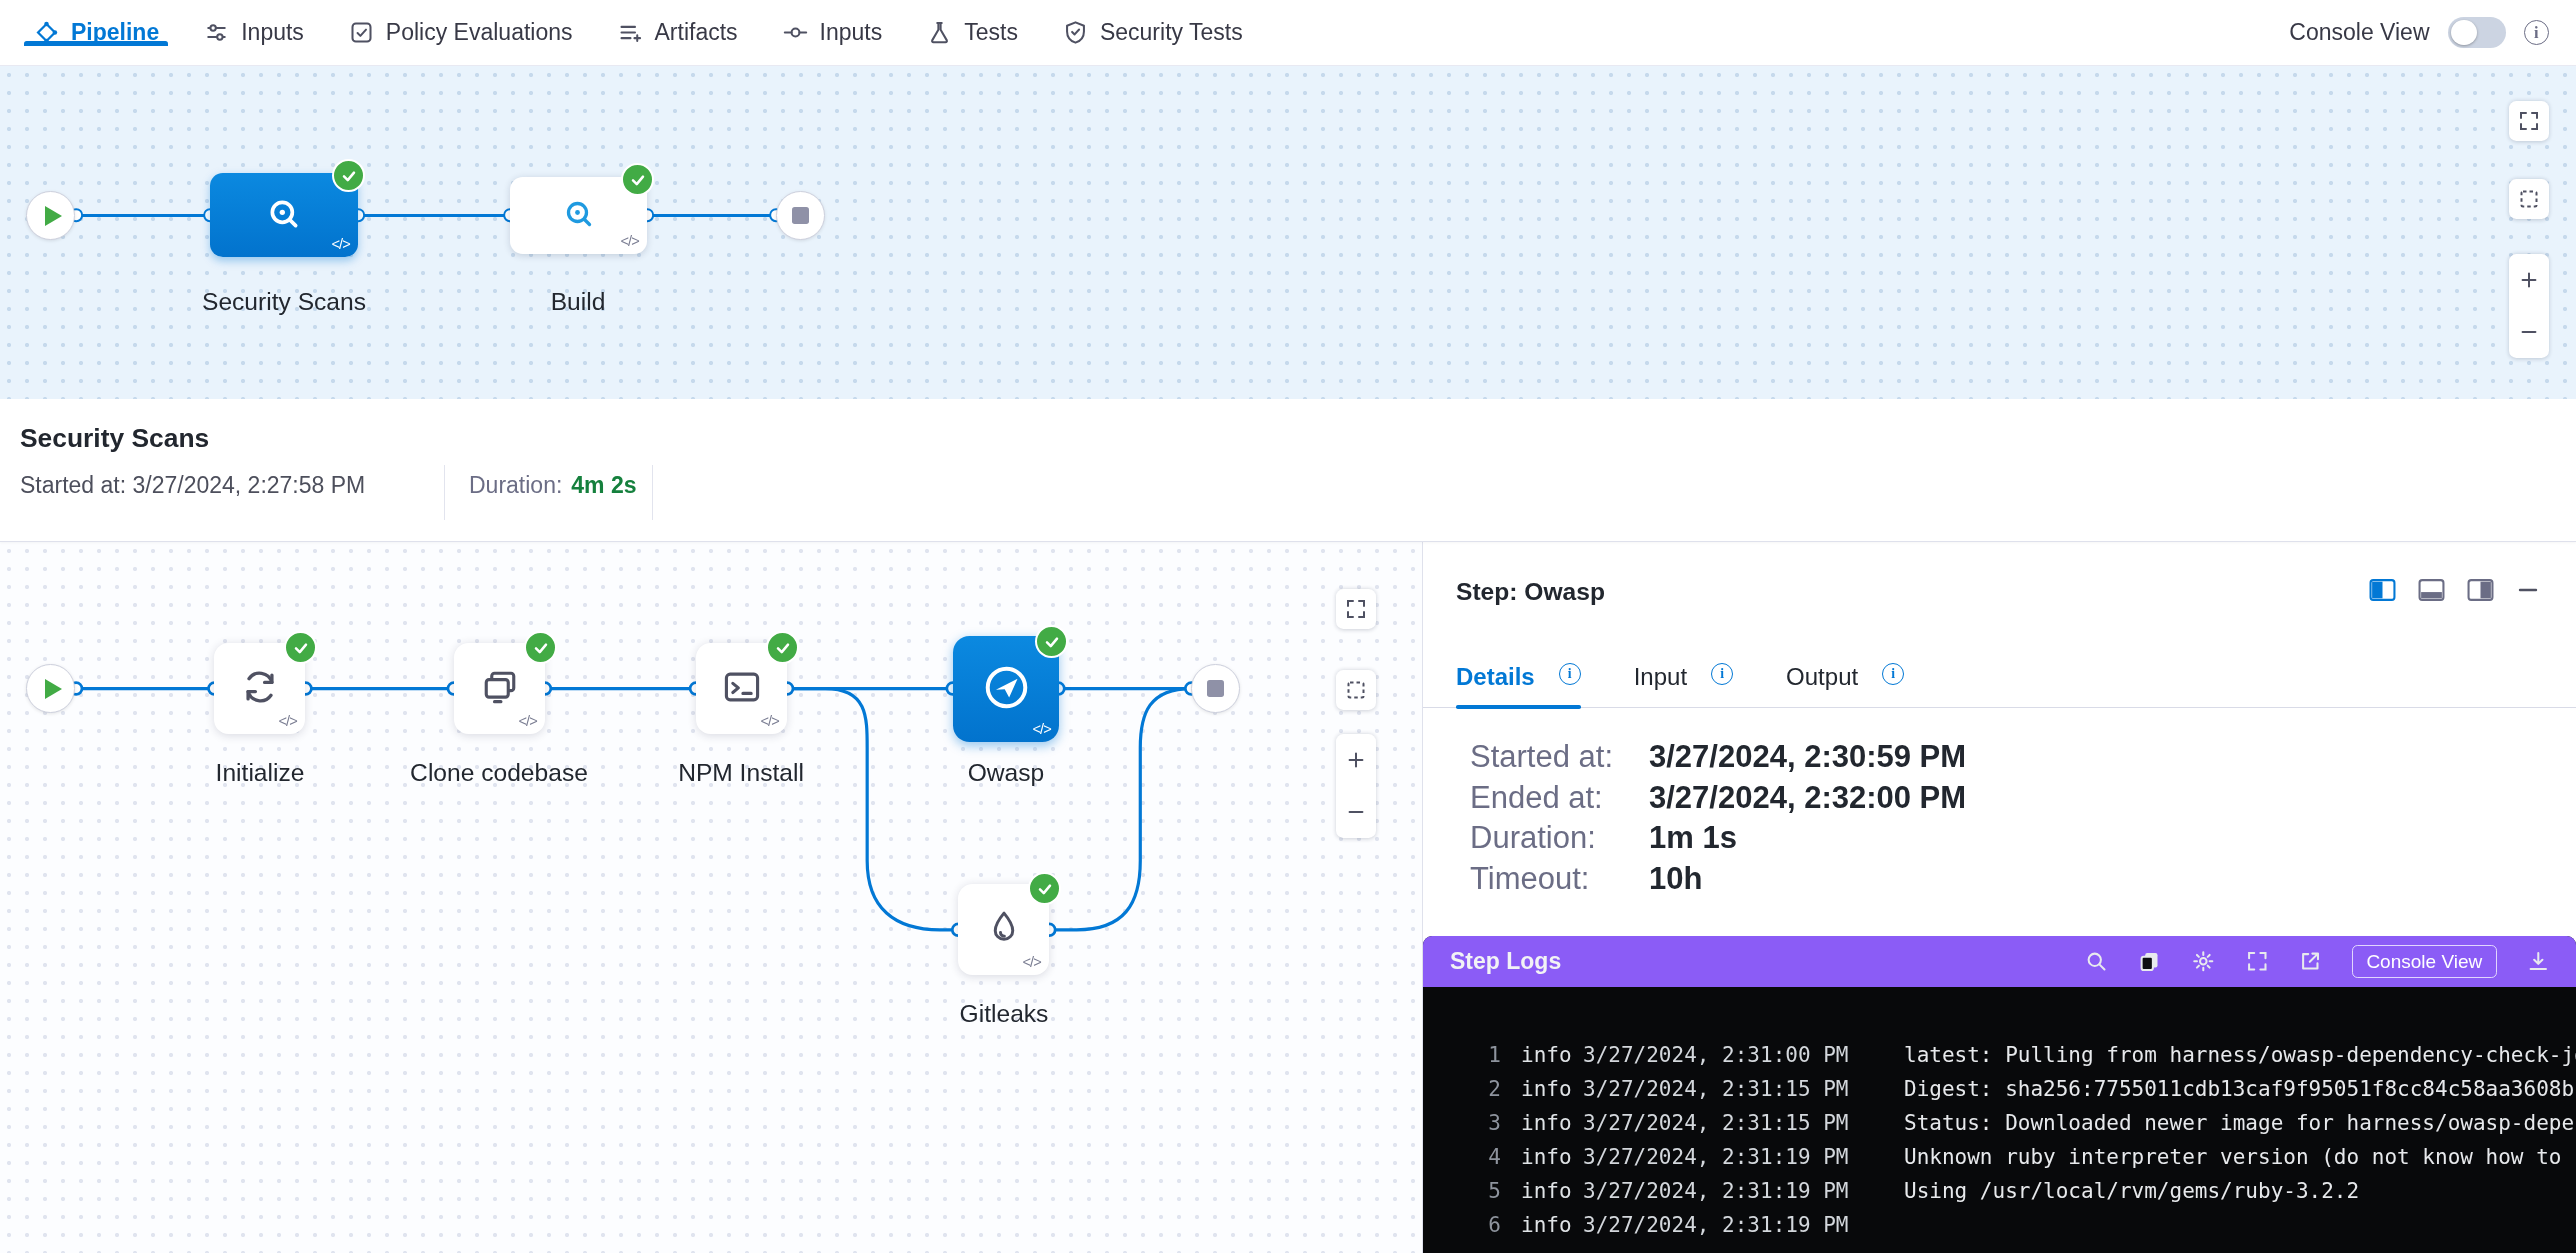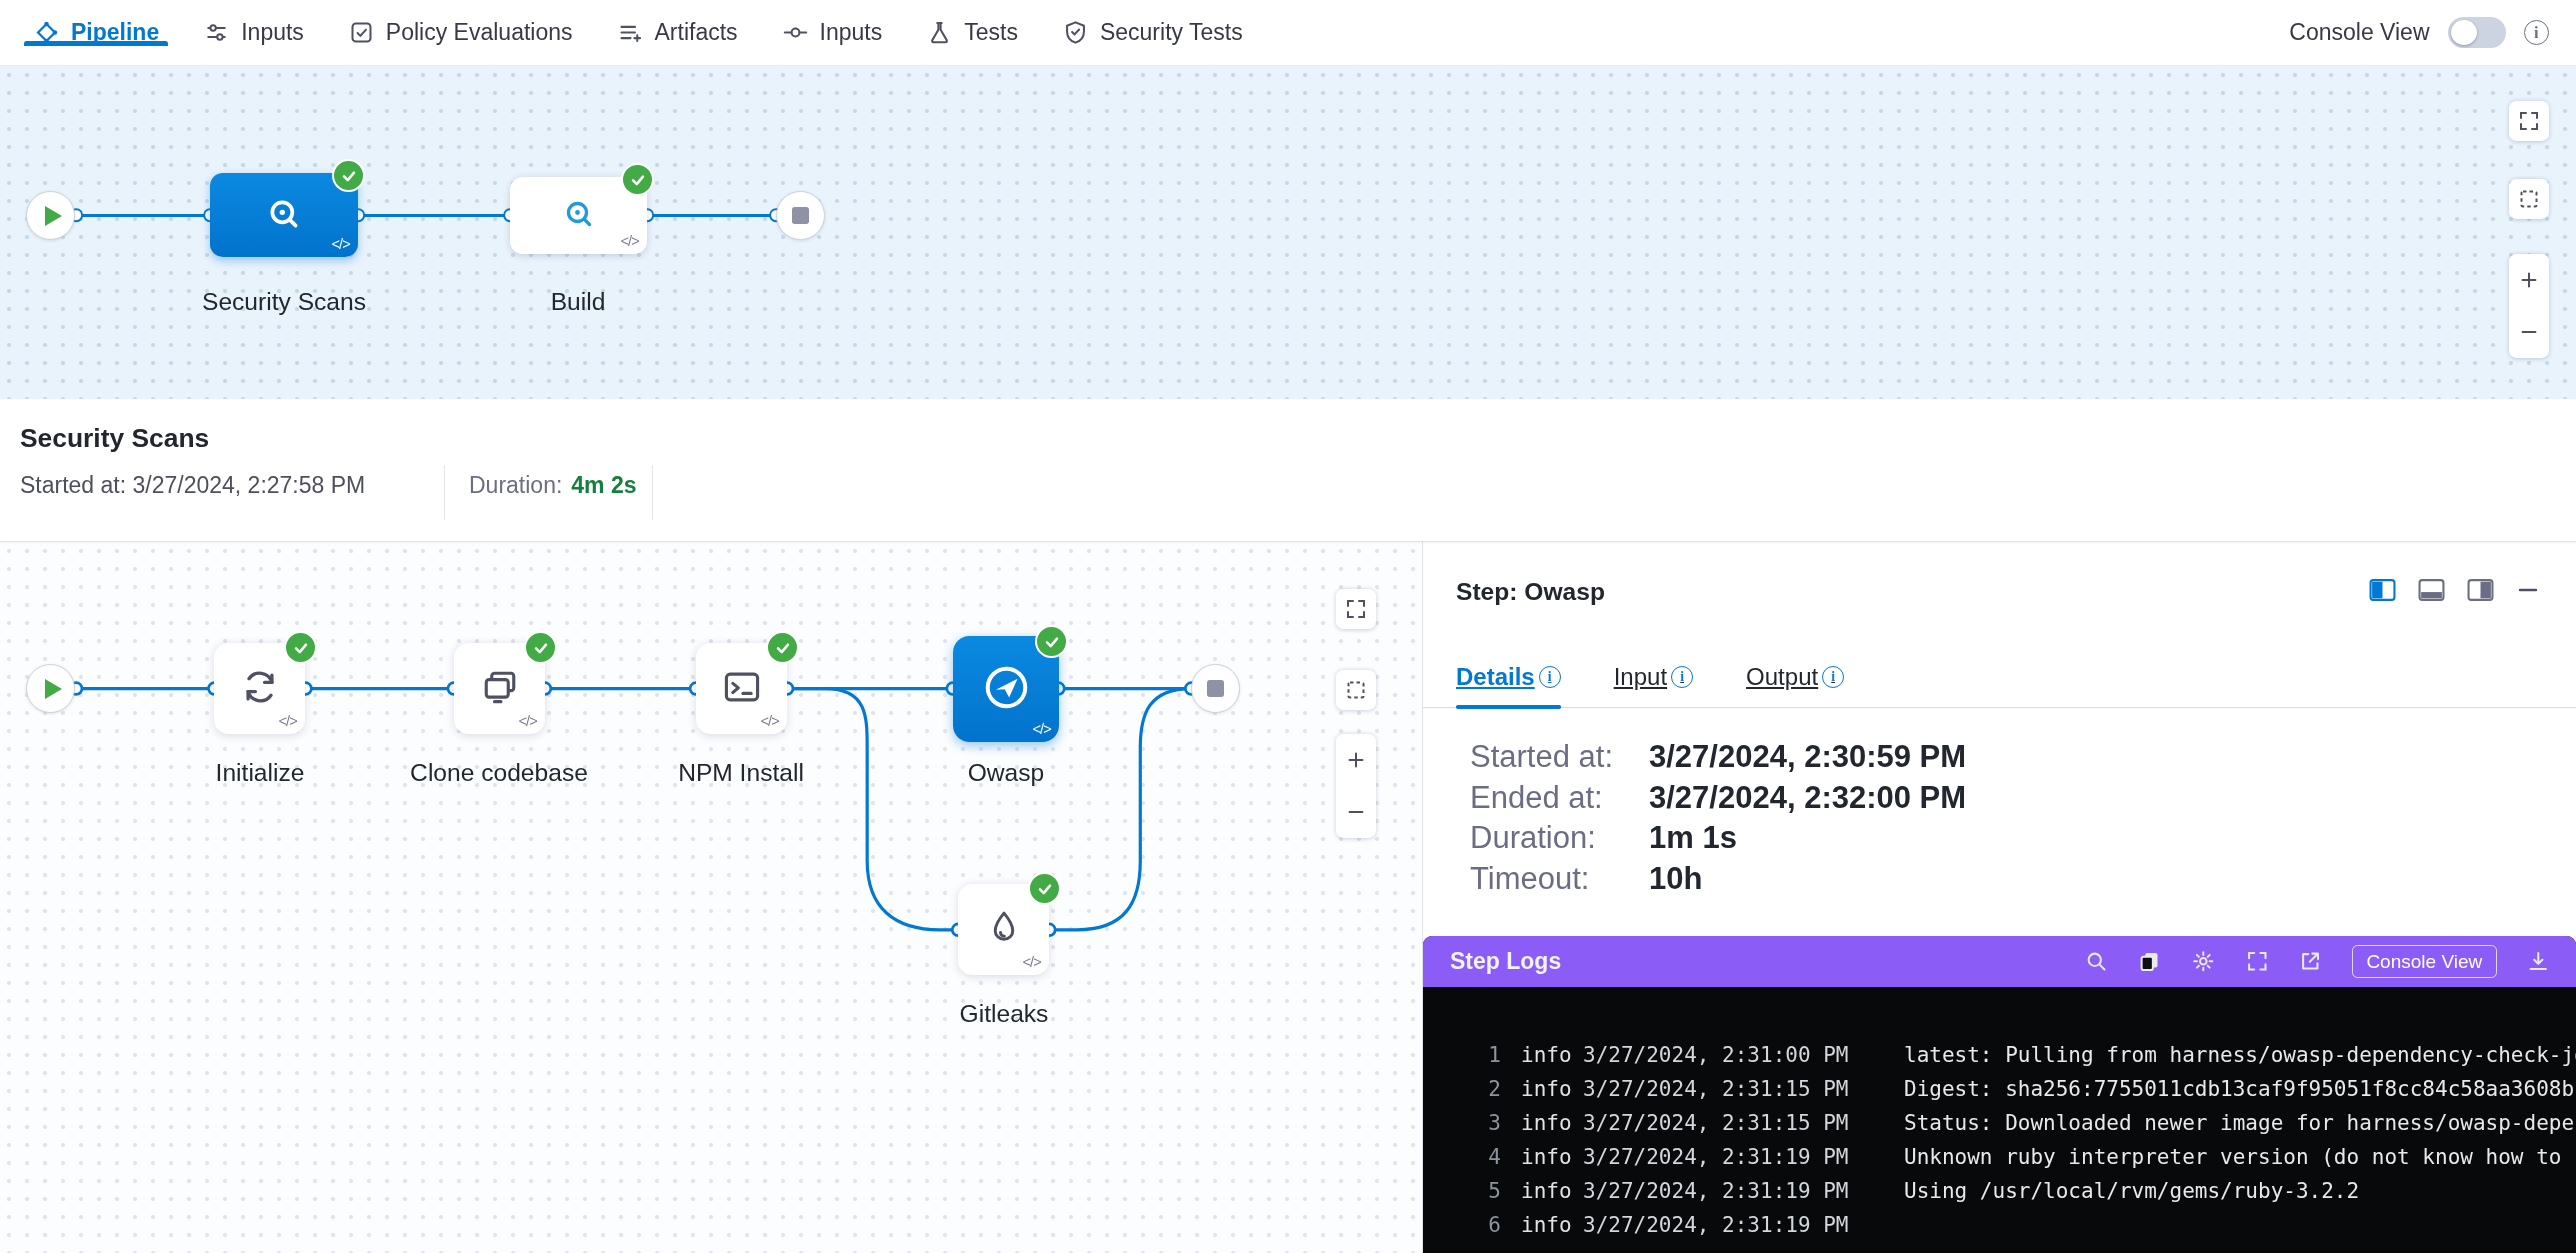--- a/index.html
+++ b/index.html
@@ -92,22 +92,22 @@
   .main { display: flex; height: 711px; }
 
   
   .step-panel { width: 1153px; background: #fff; display: flex; flex-direction: column; }
   .panel-header { display: flex; align-items: flex-start; justify-content: space-between; padding: 36px 36px 0 33px; height: 73px; }
   .panel-title { font-size: 24.6px; font-weight: 700; color: #22272f; }
   .layout-icons { display: flex; align-items: center; gap: 22px; }
   .layout-icons .licon { cursor: pointer; display: flex; }
   .panel-tabs { display: flex; align-items: flex-end; gap: 53px; padding: 0 33px; margin-top: 33px;
     height: 60px; border-bottom: 0.9px solid #d9dbe7; }
-  .ptab { display: flex; align-items: center; gap: 4px; font-size: 24px; color: #22272f;
-    padding-bottom: 16.4px; position: relative; cursor: pointer; text-decoration: underline; }
+  .ptab { display: flex; align-items: flex-start; gap: 24px; font-size: 24px; color: #22272f;
+    padding-bottom: 16.4px; position: relative; cursor: pointer; }
   .ptab.active { color: #0278d5; font-weight: 700; }
   .ptab.active::after { content: ""; position: absolute; left: 0; right: 0; bottom: -1.8px; height: 3.6px;
     background: #0278d5; border-radius: 1.8px; }
   .detail-rows { height: 228px; padding: 35px 0 0 47px; }
   .drow { display: flex; margin-bottom: 13.7px; font-size: 31px; line-height: 27px; }
   .dlabel { width: 179px; color: #6b6d85; }
   .dvalue { font-weight: 700; color: #22272f; }
 
   
   .logs { flex: 1; display: flex; flex-direction: column; background: #08090b; border-radius: 9px 9px 0 0; overflow: hidden; }

